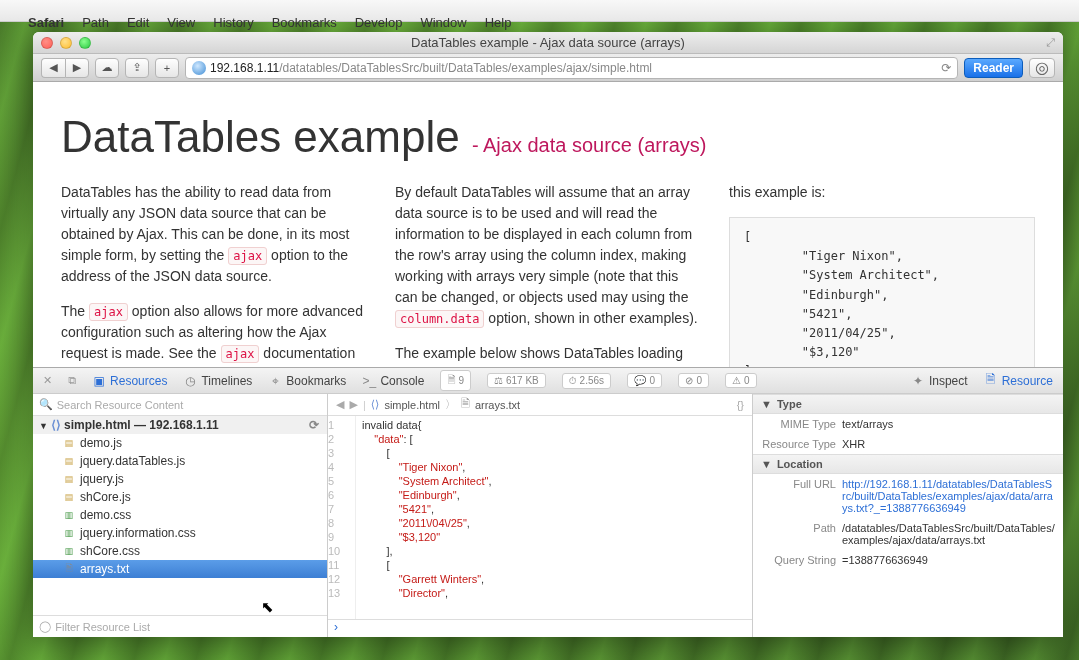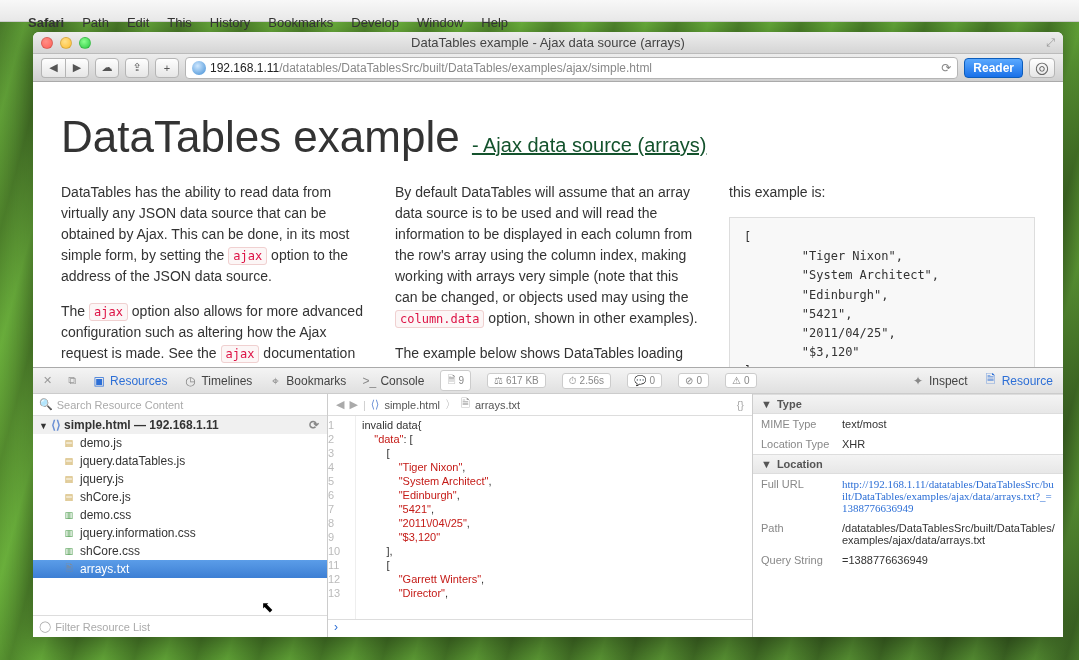--- a/index.html
+++ b/index.html
@@ -34,21 +34,21 @@
     .addr-bar { flex: 1; height: 22px; background: #fff; border: 1px solid #b5b5b5; border-radius: 4px; display: flex; align-items: center; padding: 0 6px; gap: 4px; font-size: 12px; }
     .addr-globe { width: 14px; height: 14px; border-radius: 50%; background: radial-gradient(circle at 40% 35%, #cfe8ff, #3d8bd4); }
     .addr-text { color: #888; }
     .addr-text .dark { color: #222; }
     .reader-btn { background: linear-gradient(#5aa9ff, #1970e8); color: #fff; font-weight: bold; border: 1px solid #0d5dbb; border-radius: 4px; height: 20px; padding: 0 8px; font-size: 12px; display: flex; align-items: center; }
     .gear-btn { width: 26px; height: 20px; background: linear-gradient(#fefefe, #e6e6e6); border: 1px solid #b5b5b5; border-radius: 4px; display: flex; align-items: center; justify-content: center; color: #666; }
 
     
     .page { display: flex; padding: 30px 28px 12px 28px; gap: 28px; height: 285px; overflow: hidden; }
     .page h1 { font-size: 44px; font-weight: 300; color: #333; margin-bottom: 6px; white-space: nowrap; }
-    .page h1 .subtitle { font-size: 20px; color: #14532d; font-weight: 300; text-decoration: underline; }
+    .page h1 .subtitle { font-size: 20px; color: #be185d; font-weight: 300; }
     .page-header { width: 100%; }
     .cols { display: flex; gap: 28px; margin-top: 20px; }
     .col { flex: 1; font-size: 14px; line-height: 1.5; color: #333; }
     .col p { margin-bottom: 14px; }
     .inline-code { font-family: Menlo, Monaco, monospace; color: #d14; background: #fcf6f6; border: 1px solid #f0d0d0; border-radius: 3px; padding: 1px 4px; font-size: 12px; }
     .sample-json { font-family: Menlo, Monaco, monospace; font-size: 12px; color: #333; background: #f8f8f8; border: 1px solid #ddd; padding: 10px 14px; white-space: pre; line-height: 1.6; }
 
     
     .devtools { flex: 1; border-top: 1px solid #aaa; background: #ededed; display: flex; flex-direction: column; }
     .dt-toolbar { height: 26px; display: flex; align-items: center; padding: 0 10px; gap: 16px; border-bottom: 1px solid #ccc; background: linear-gradient(#f4f4f4, #e0e0e0); font-size: 12px; color: #444; }
@@ -84,37 +84,37 @@
     .gutter { width: 28px; text-align: right; color: #bbb; padding: 2px 22px 2px 0; line-height: 14px; border-right: 1px solid #eee; }
     .code-text { flex: 1; padding: 2px 6px; white-space: pre; line-height: 14px; color: #333; }
     .code-text .str { color: #c41a16; }
     .dt-bottombar { height: 18px; border-top: 1px solid #ddd; padding: 0 6px; color: #2d6fd6; font-size: 12px; }
 
     
     .dt-right { width: 310px; background: #fff; display: flex; flex-direction: column; font-size: 11px; }
     .dt-section { display: flex; flex-direction: column; }
     .dt-section-head { height: 20px; background: linear-gradient(#f4f4f4, #e7e7e7); border-top: 1px solid #ddd; border-bottom: 1px solid #ddd; display: flex; align-items: center; padding: 0 8px; color: #555; font-weight: bold; gap: 5px; }
     .dt-kv { display: flex; padding: 4px 8px; gap: 6px; }
-    .dt-kv .k { width: 75px; text-align: left; color: #888; flex-shrink: 0; }
+    .dt-kv .k { width: 75px; text-align: right; color: #888; flex-shrink: 0; }
     .dt-kv .v { flex: 1; color: #333; word-break: break-all; }
-    .dt-kv .v.link { color: #2d6fd6; font-family: Liberation Serif, serif; }
+    .dt-kv .v.link { color: #2d6fd6; }
 
     .cursor { position: absolute; font-size: 15px; color: #000; z-index: 100; }
   </style>
 </head>
 <body>
 
 <div class="desktop-bg"></div>
 
 <div class="menubar">
   <span class="apple-logo"></span>
   <span class="app-name">Safari</span>
   <span>Path</span>
   <span>Edit</span>
-  <span>This</span>
+  <span>View</span>
   <span>History</span>
   <span>Bookmarks</span>
   <span>Develop</span>
   <span>Window</span>
   <span>Help</span>
 </div>
 
 <div class="safari-window">
 
   <div class="titlebar">
@@ -323,24 +323,24 @@
       </div>
 
       <div class="dt-right">
         <div class="dt-section">
           <div class="dt-section-head">
               <span>▼</span>
               <span>Type</span>
             </div>
           <div class="dt-kv">
               <div class="k">MIME Type</div>
-              <div class="v">text/most</div>
-            </div>
-          <div class="dt-kv">
-              <div class="k">Location Type</div>
+              <div class="v">text/arrays</div>
+            </div>
+          <div class="dt-kv">
+              <div class="k">Resource Type</div>
               <div class="v">XHR</div>
             </div>
         </div>
         <div class="dt-section">
           <div class="dt-section-head">
               <span>▼</span>
               <span>Location</span>
             </div>
           <div class="dt-kv">
               <div class="k">Full URL</div>

